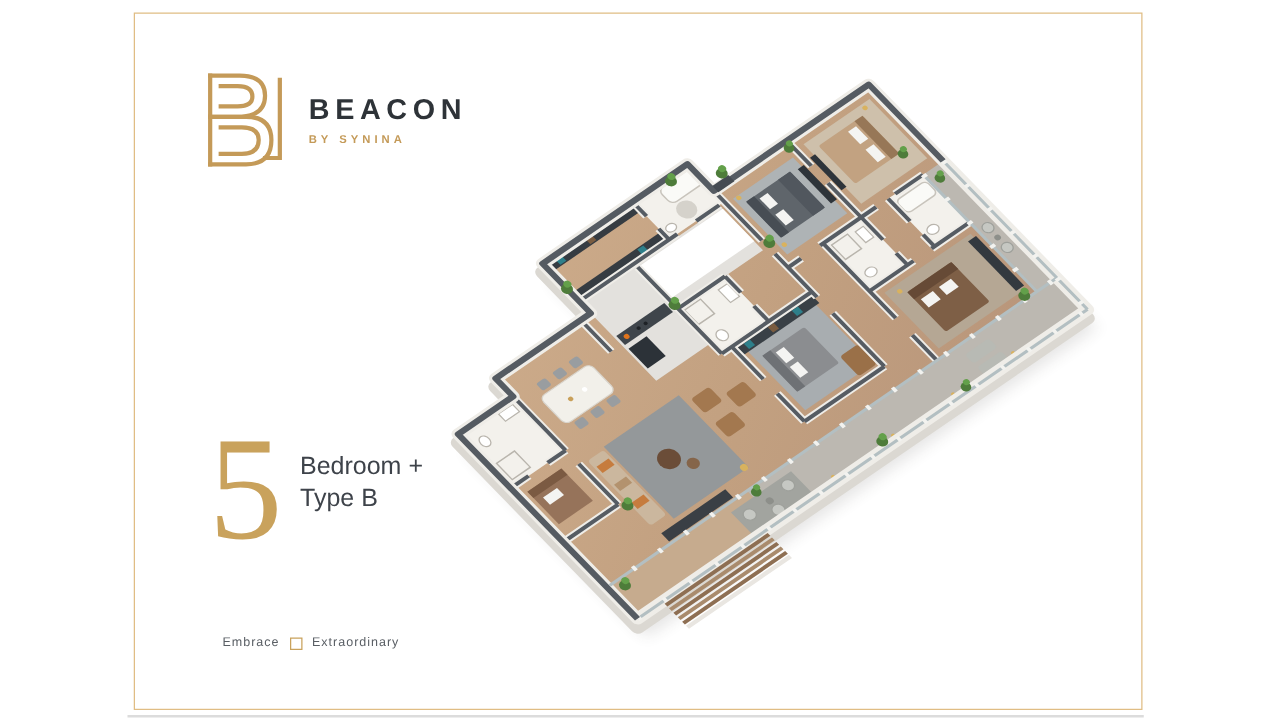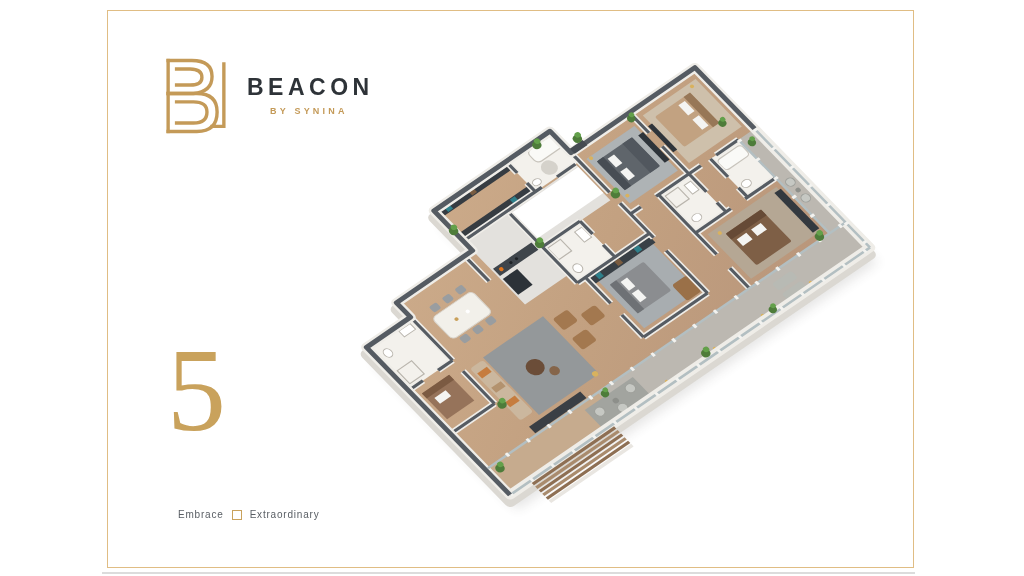--- a/index.html
+++ b/index.html
@@ -6,21 +6,21 @@
   .page{position:relative;width:1024px;height:576px;background:#ffffff;overflow:hidden;
         font-family:"Liberation Sans",sans-serif;}
   .gold-frame{position:absolute;left:107px;top:10px;width:805px;height:556px;
         border:1px solid #e0bd84;pointer-events:none;}
   .page-edge-line{position:absolute;left:102px;top:572px;width:813px;height:2px;background:#dcdcdc;}
 
   
   .logo{position:absolute;left:158px;top:52px;display:flex;gap:13px;align-items:flex-start;}
   .brandtext{padding-top:22px;}
   .brand-name{font-size:23px;font-weight:bold;letter-spacing:4.5px;color:#2e3338;white-space:nowrap;}
-  .brand-sub{font-size:9px;font-weight:bold;letter-spacing:3.2px;color:#c49a58;text-align:center;
+  .brand-sub{font-size:9px;font-weight:bold;letter-spacing:3.2px;color:#c49a58;text-align:left;
         margin-top:5px;padding-right:3px;white-space:nowrap;}
 
   
   .unit-number{position:absolute;left:167px;top:340px;font-family:"Liberation Serif",serif;
         font-size:118px;line-height:102px;color:#c9a25c;font-weight:400;}
   .unit-lines{position:absolute;left:240px;top:361px;font-size:20px;line-height:25.5px;color:#3e434a;}
   .area-box{position:absolute;left:226px;top:429px;border:1px solid #c9a25c;background:#ffffff;
         padding:4px 15px;font-size:14px;color:#2f343b;letter-spacing:.4px;}
 
   
@@ -320,20 +320,22 @@
       </g>
     </svg>
     <div class="brandtext">
       <div class="brand-name">BEACON</div>
       <div class="brand-sub">BY SYNINA</div>
     </div>
   </div>
 
   <div class="unit-number">5</div>
   <div class="unit-lines">
+    <div>Bedroom +</div>
+    <div>Type B</div>
   </div>
 
   <div class="tagline">
     <span>Embrace</span>
     <span class="tag-square"></span>
     <span>Extraordinary</span>
   </div>
 
   <div class="page-edge-line"></div>
 </div>

